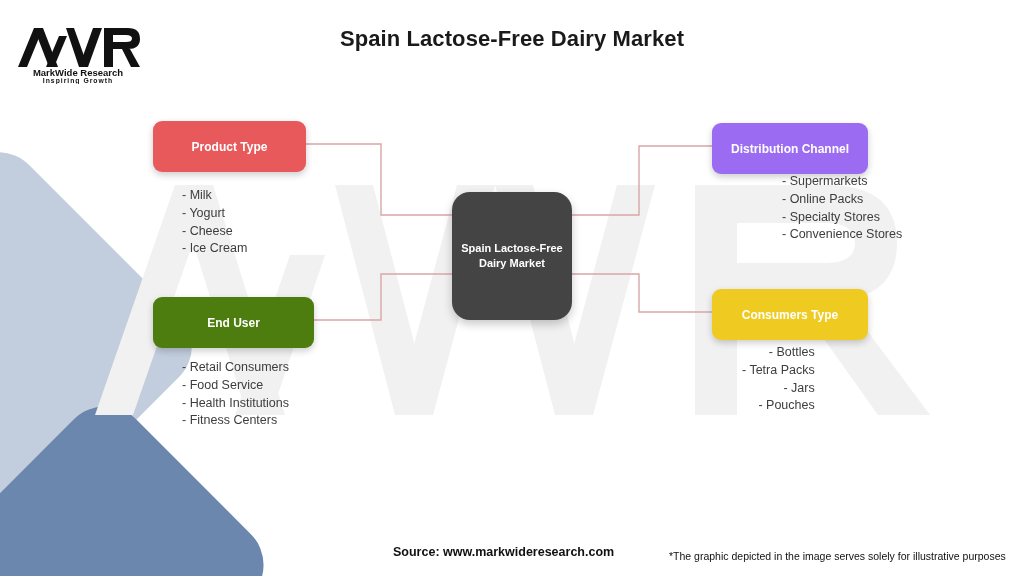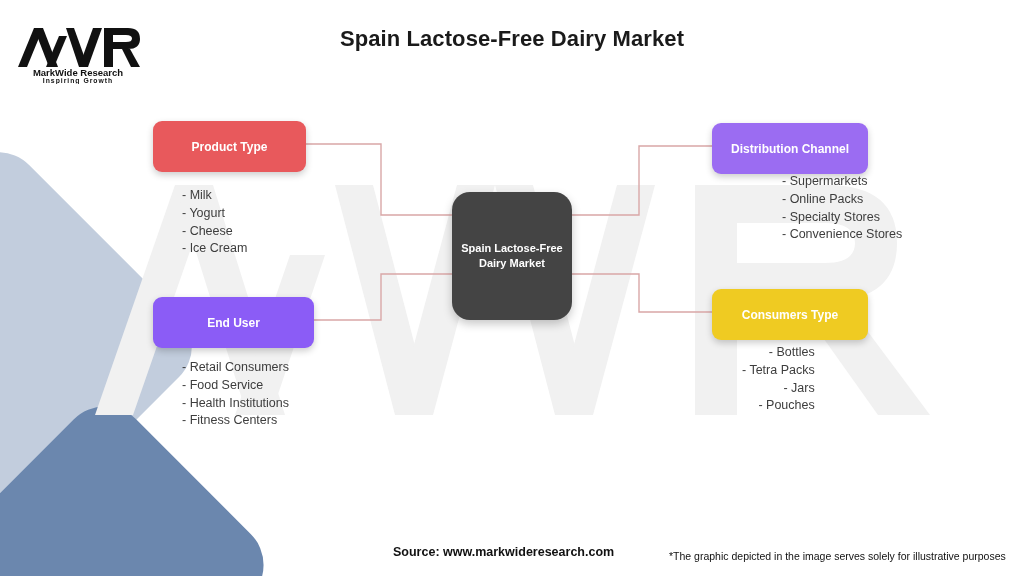--- a/index.html
+++ b/index.html
@@ -118,21 +118,21 @@
     display: flex;
     align-items: center;
     justify-content: center;
     box-shadow: 0 3px 7px rgba(0,0,0,.20);
     color: #ffffff;
     font-size: 12px;
     font-weight: bold;
   }
   .pill-product  { left: 153px; top: 121px; width: 153px; background: #e8595c; }
   .pill-dist     { left: 712px; top: 123px; width: 156px; background: #9b6cf2; }
-  .pill-enduser  { left: 153px; top: 297px; width: 161px; background: #8b5cf6; }
+  .pill-enduser  { left: 153px; top: 297px; width: 161px; background: #4d7c0f; }
   .pill-pack     { left: 712px; top: 289px; width: 156px; background: #efcb22; }
 
   
   .item-list {
     position: absolute;
     font-size: 12.5px;
     color: #3d3d3d;
     line-height: 17.8px;
   }
   .list-product { left: 182px; top: 178px; margin-top: 9px; }

